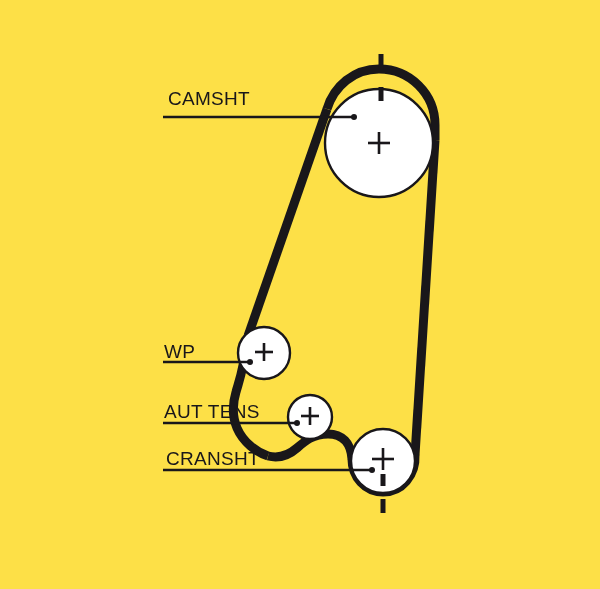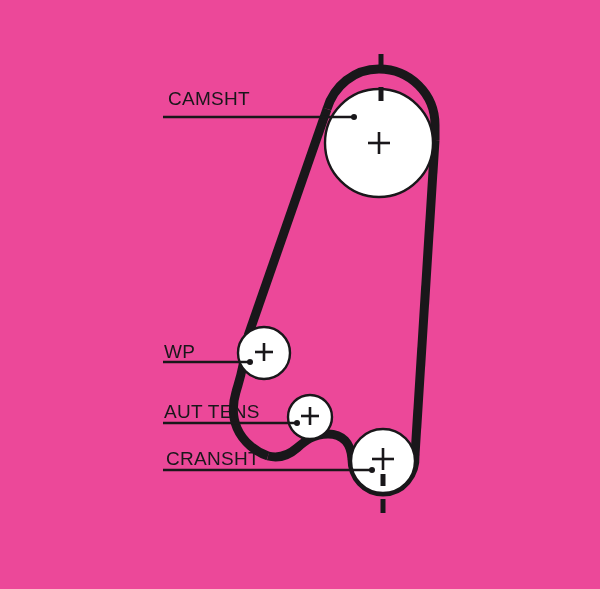--- a/index.html
+++ b/index.html
@@ -11,21 +11,21 @@
   body {
     width: 600px;
     height: 589px;
     font-family: "Liberation Sans", sans-serif;
     -webkit-font-smoothing: antialiased;
   }
   #diagram-root {
     position: relative;
     width: 600px;
     height: 589px;
-    background: #ec4899;
+    background: #fde047;
     overflow: hidden;
   }
   svg#belt-diagram {
     display: block;
     width: 600px;
     height: 589px;
   }
   .label-text {
     font-family: "Liberation Sans", sans-serif;
     font-size: 19px;

